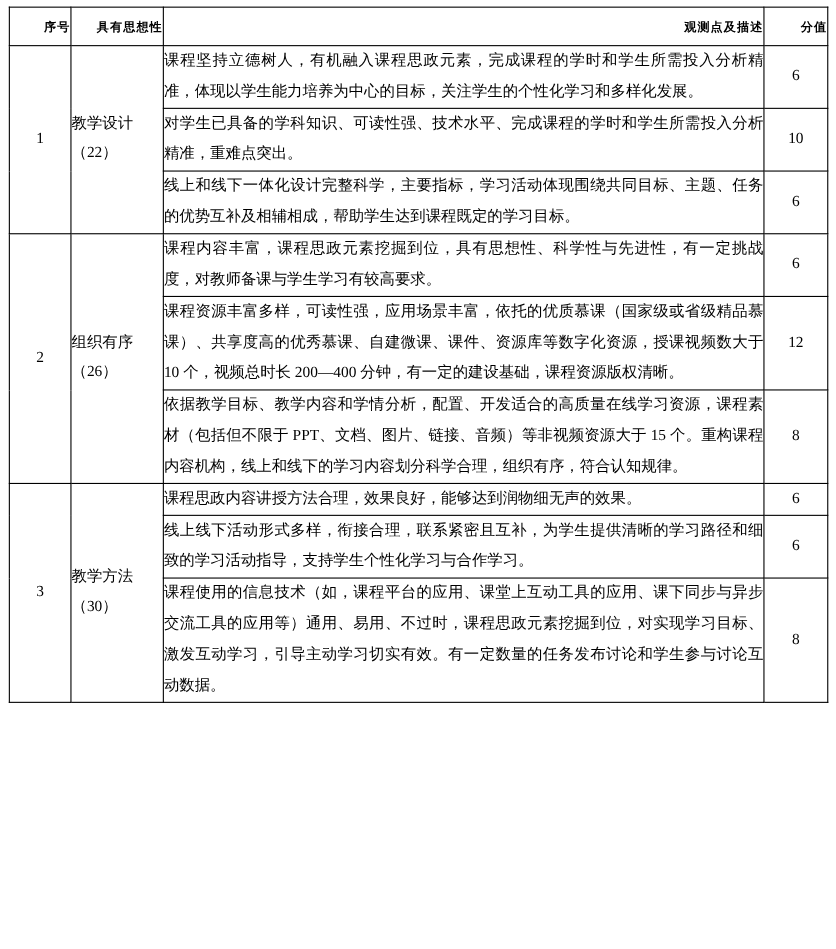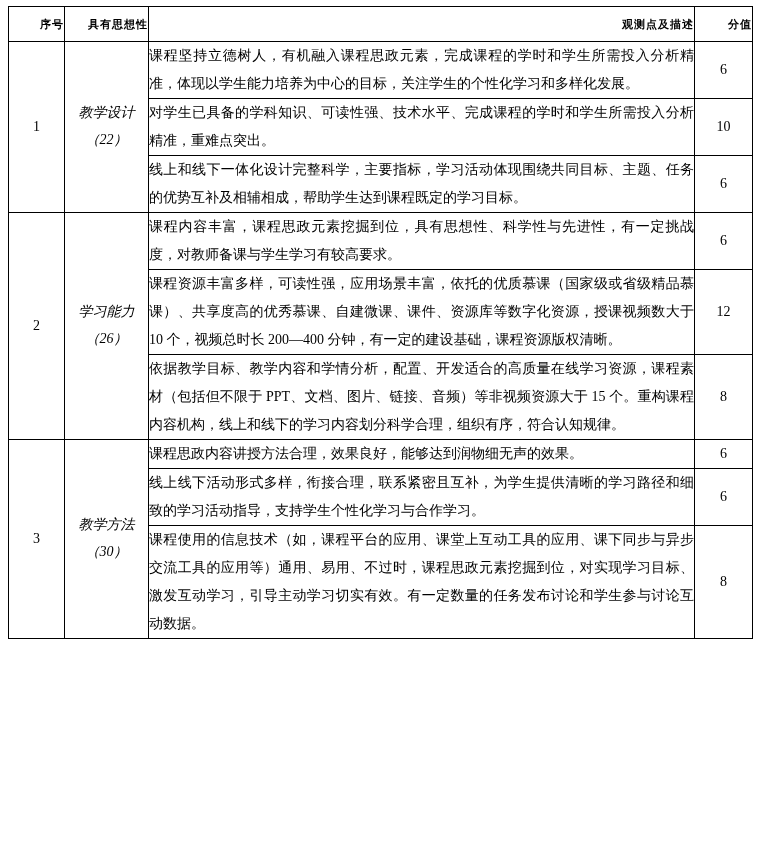--- a/index.html
+++ b/index.html
@@ -43,25 +43,23 @@
     font-size: 11px;
     text-align: right;
     letter-spacing: 1px;
   }
   td.no-cell,
   td.score-cell {
     text-align: center;
     font-size: 14px;
   }
   td.metric-cell {
-    text-align: center;
     font-size: 14px;
     line-height: 1.9;
     padding: 2px 4px;
-    font-style: italic;
   }
   td.desc-cell {
     text-align: justify;
     text-justify: inter-ideograph;
     font-size: 14px;
     line-height: 2.0;
     padding: 8px 10px 8px 10px;
   }
   td.desc-cell p {
     margin: 0;
@@ -110,21 +108,21 @@
       <tr>
         <td class="desc-cell">
           <p>线上和线下一体化设计完整科学，主要指标，学习活动体现围绕共同目标、主题、任务的优势互补及相辅相成，帮助学生达到课程既定的学习目标。</p>
         </td>
         <td class="score-cell">6</td>
       </tr>
 
       <tr>
         <td class="no-cell" rowspan="3">2</td>
         <td class="metric-cell" rowspan="3">
-          <span class="metric-name">学习能力</span>
+          <span class="metric-name">组织有序</span>
           <span class="metric-points">（26）</span>
         </td>
         <td class="desc-cell">
           <p>课程内容丰富，课程思政元素挖掘到位，具有思想性、科学性与先进性，有一定挑战度，对教师备课与学生学习有较高要求。</p>
         </td>
         <td class="score-cell">6</td>
       </tr>
       <tr>
         <td class="desc-cell">
           <p>课程资源丰富多样，可读性强，应用场景丰富，依托的优质慕课（国家级或省级精品慕课）、共享度高的优秀慕课、自建微课、课件、资源库等数字化资源，授课视频数大于 10 个，视频总时长 200—400 分钟，有一定的建设基础，课程资源版权清晰。</p>

